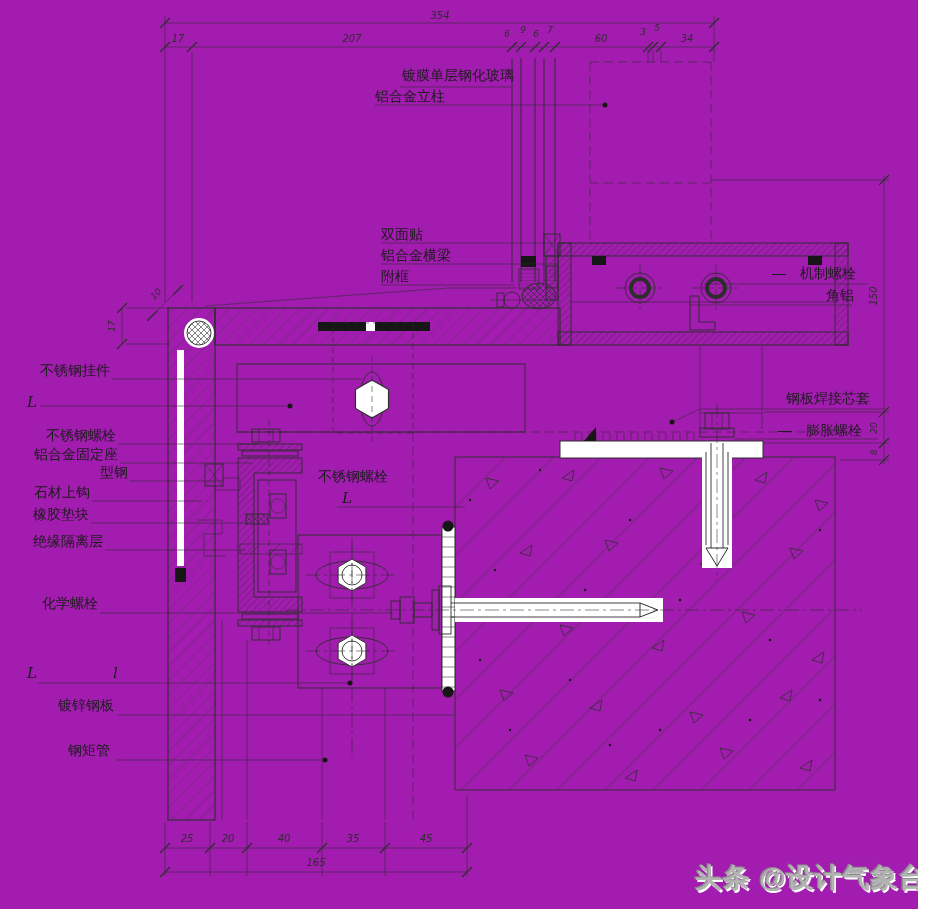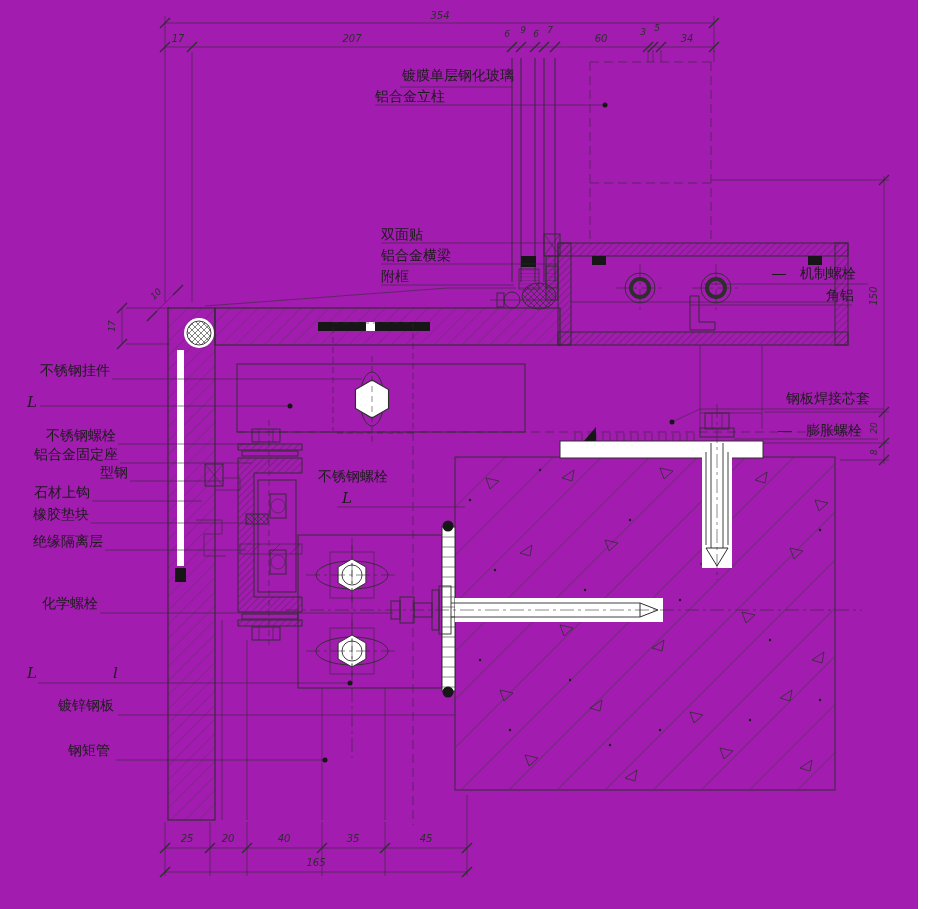--- a/index.html
+++ b/index.html
@@ -383,13 +383,14 @@
         <circle class="blk" cx="325" cy="760" r="2.5"></circle>
 </g>
 
 <g>
   <text class="lbl" x="318" y="481">不锈钢螺栓</text>
   <text class="lblL" x="342" y="503">L</text>
   <line class="lnT" x1="337" y1="507" x2="465" y2="507"></line>
 </g>
 </svg>
 
+<div class="wm">头条 @设计气象台</div>
 </div>
 
 </body></html>

